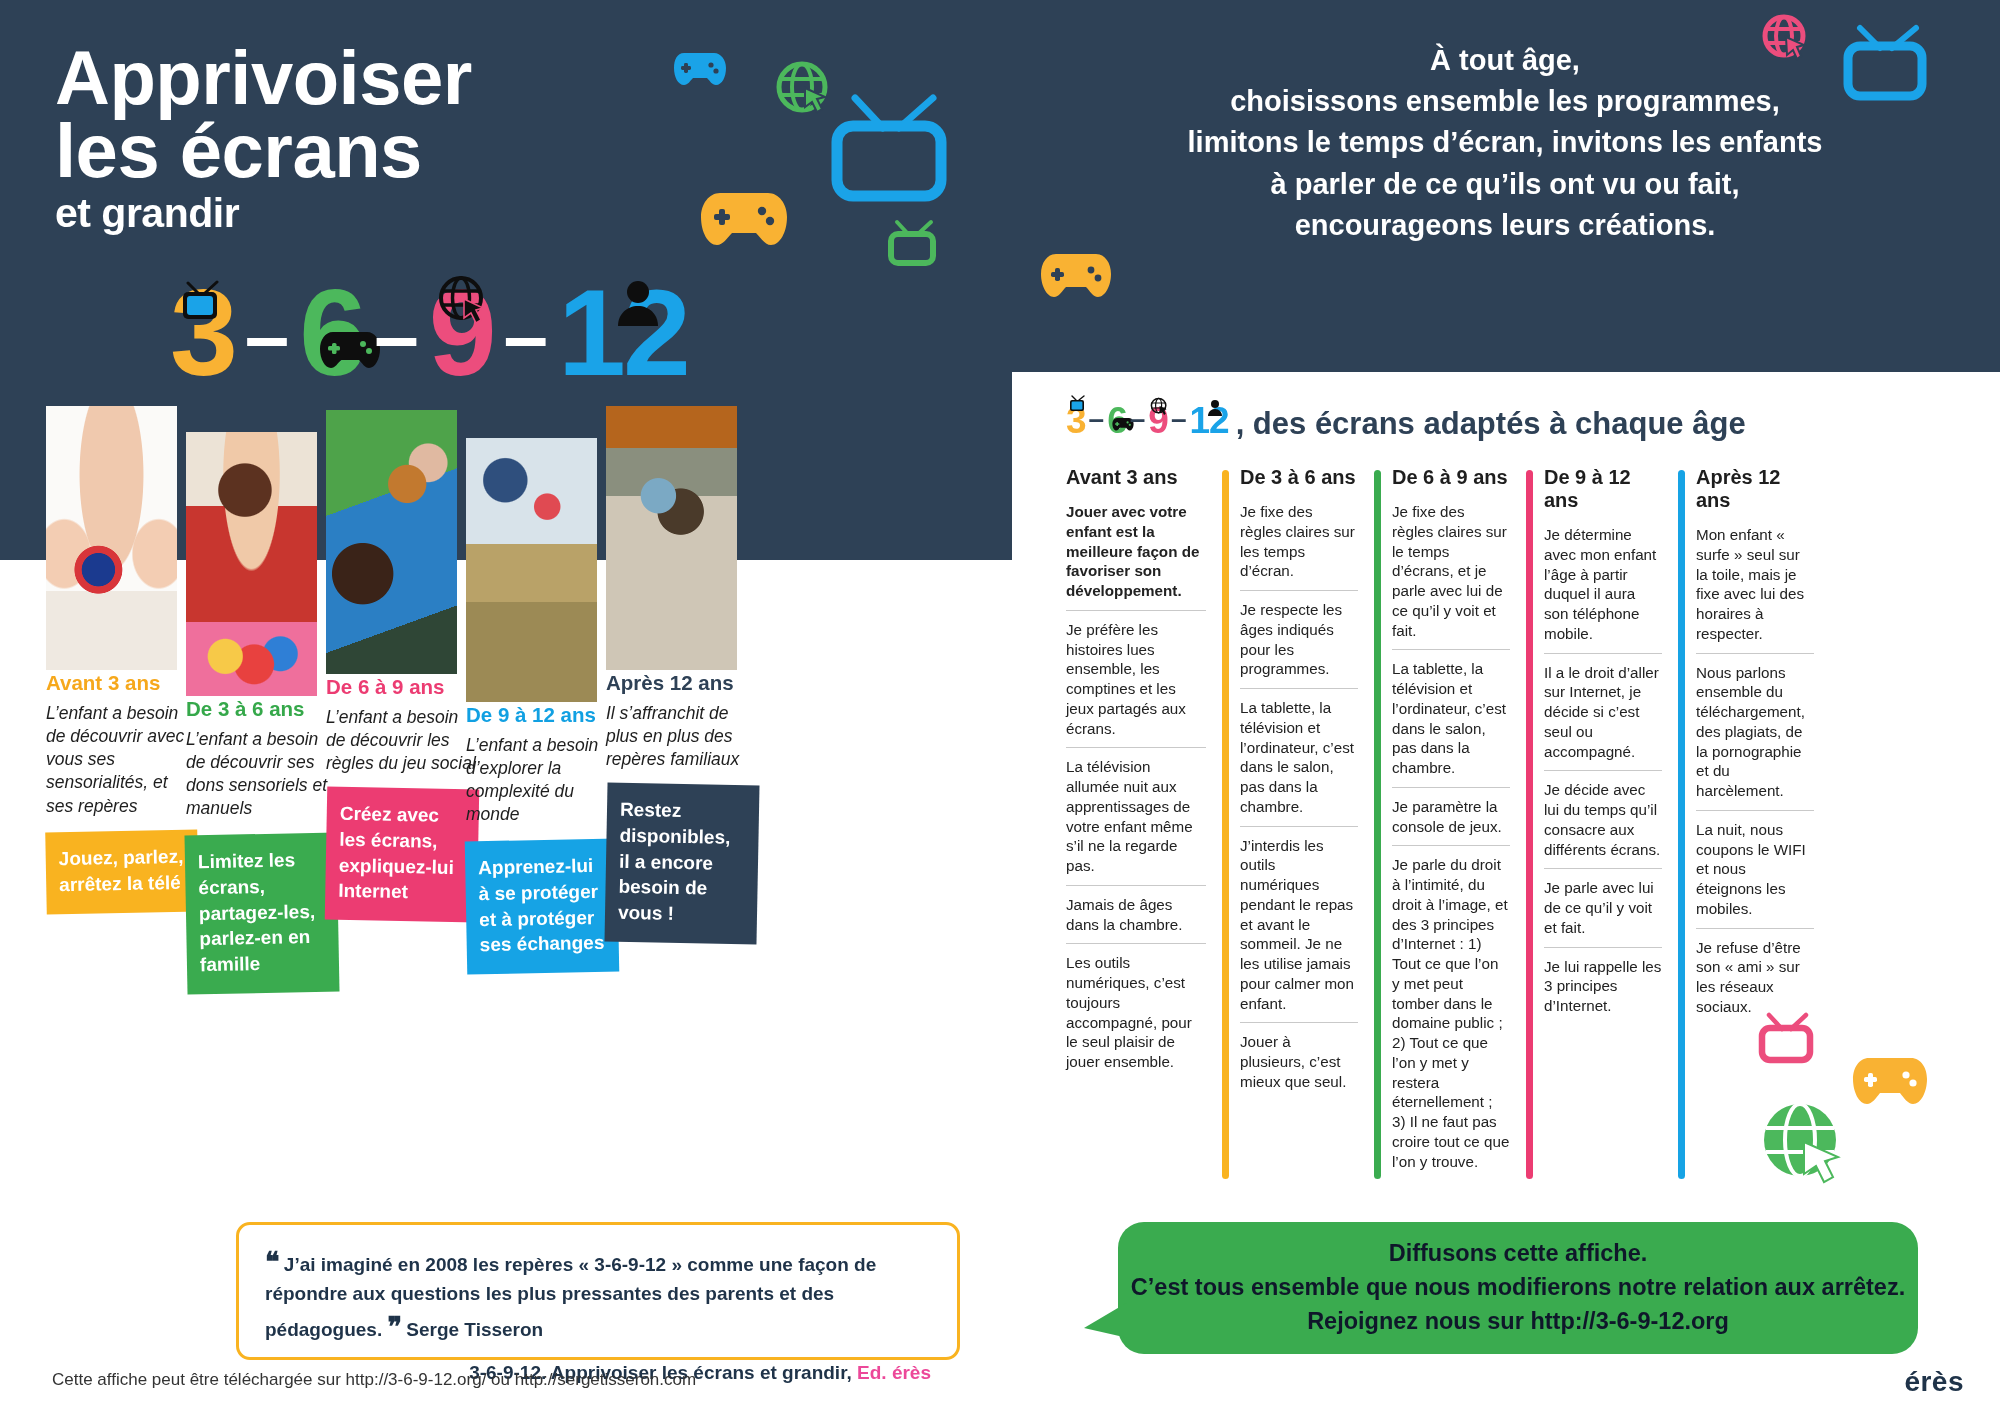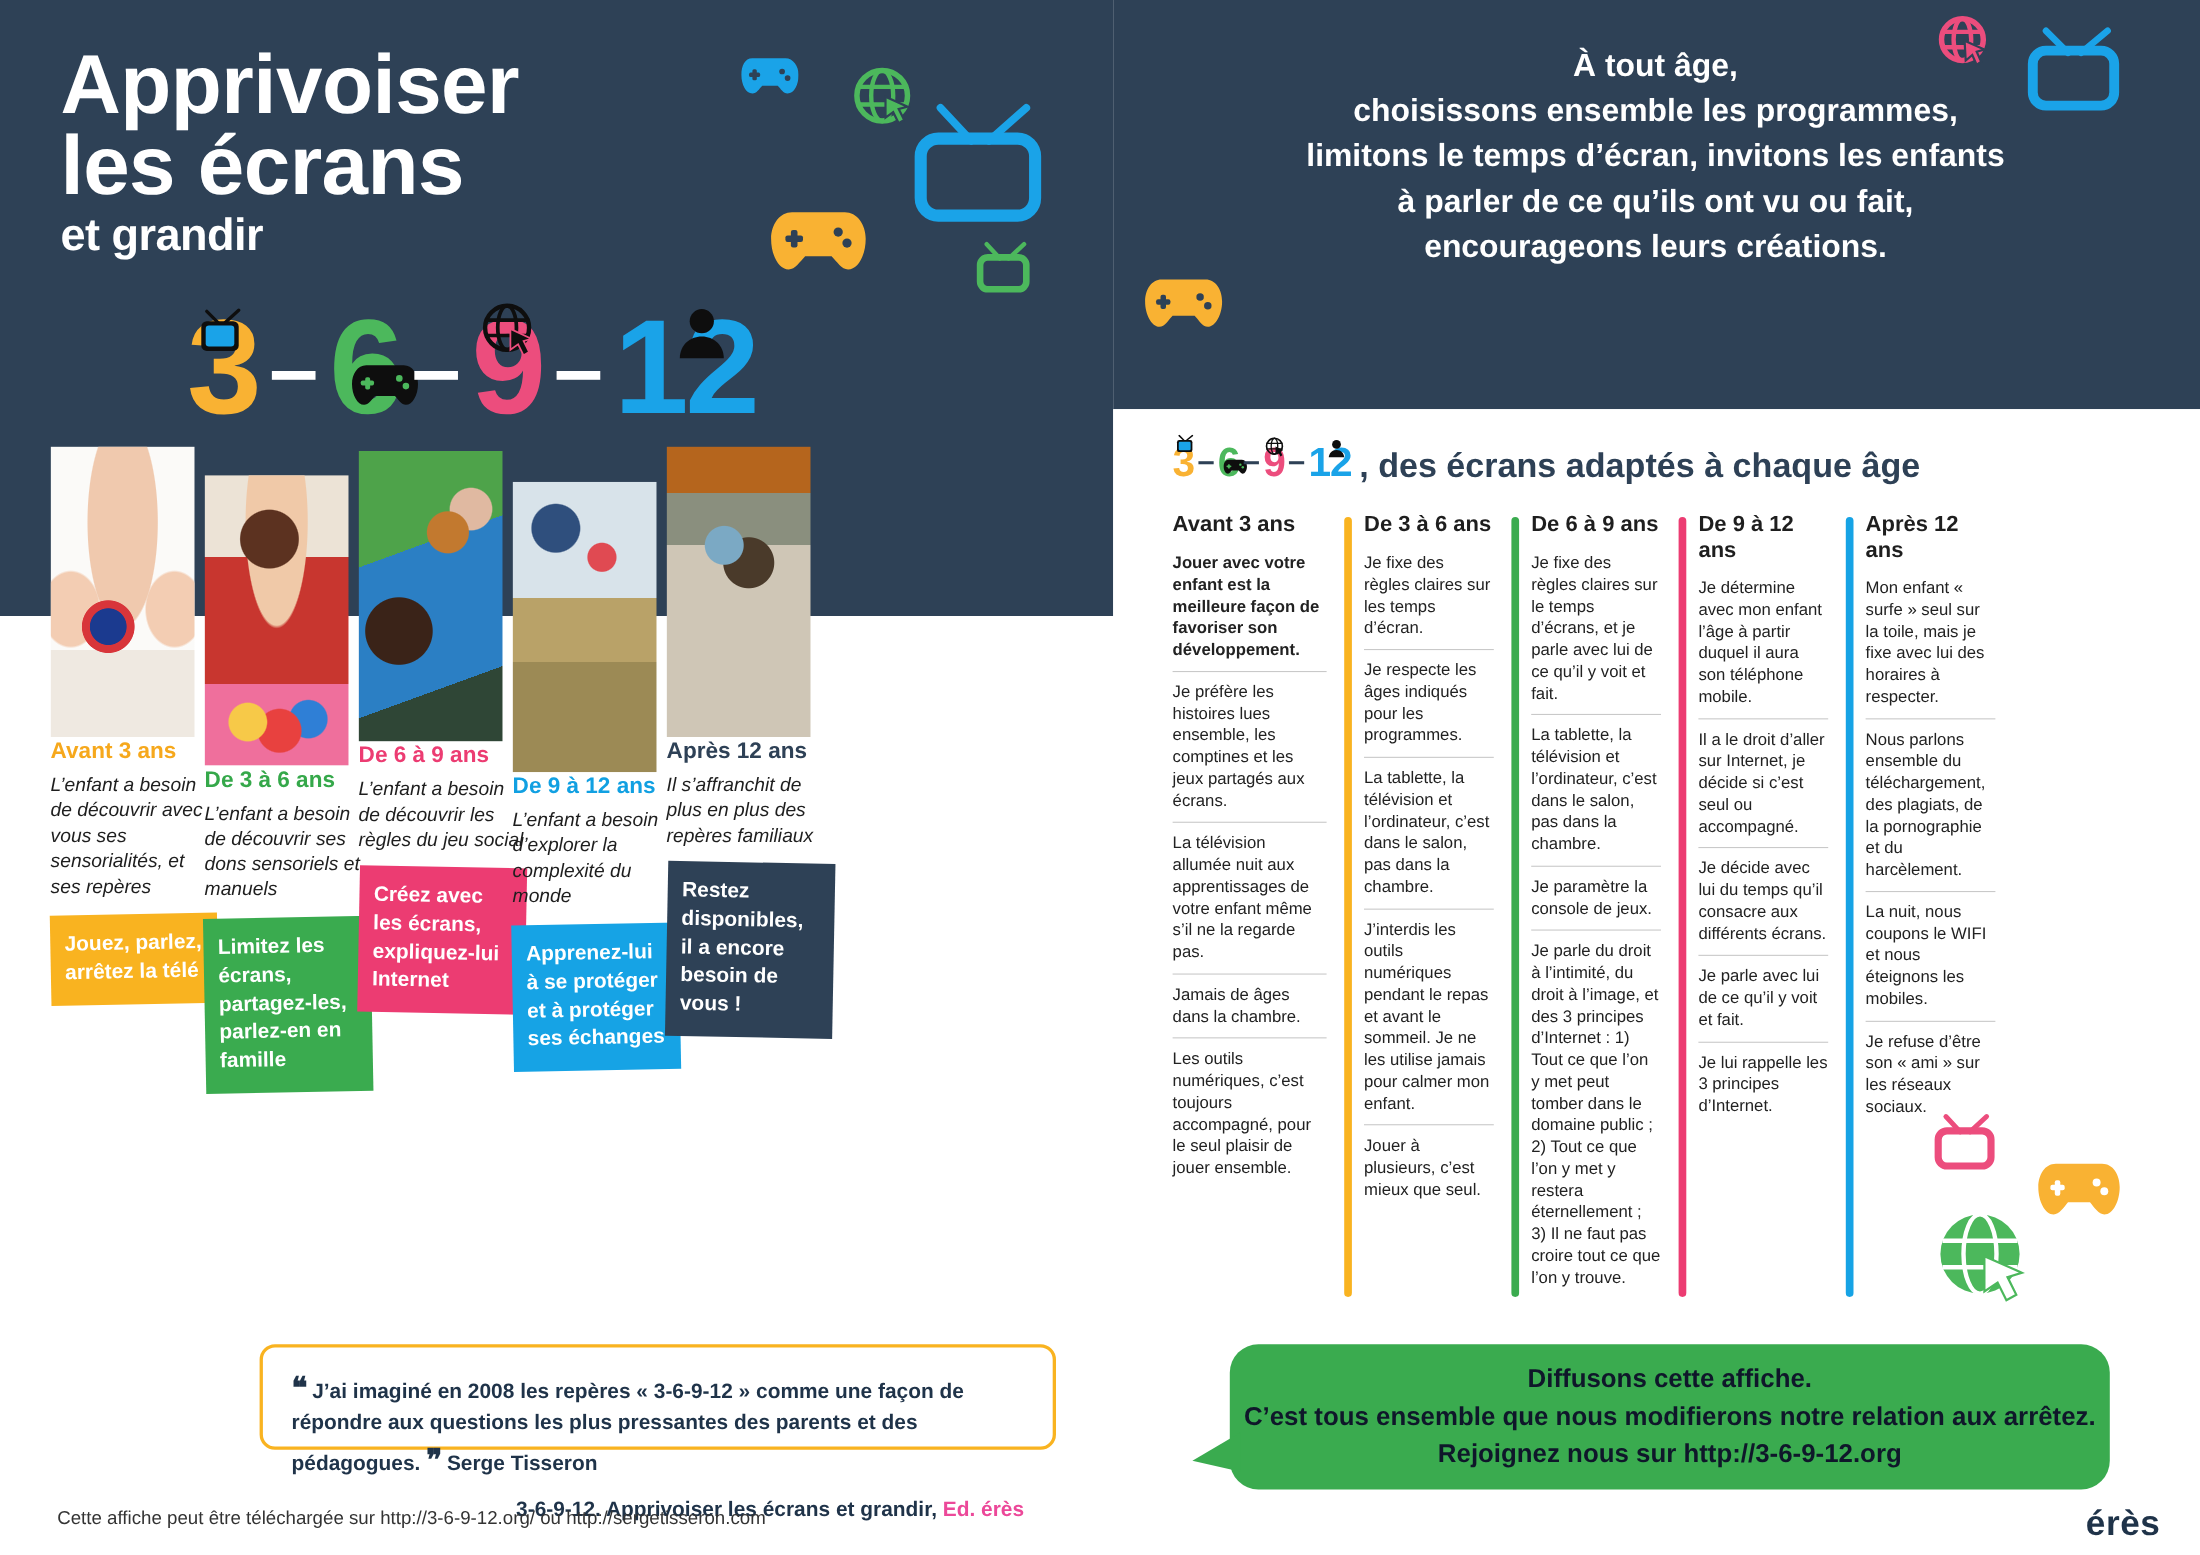--- a/index.html
+++ b/index.html
@@ -142,21 +142,21 @@
   .col-navy   h3 { color: #2e4156; }
 
   .tag-yellow { background: #f9b320; transform: rotate(-1.1deg); }
   .tag-green  { background: #3aab4f; transform: rotate(-1.1deg); }
   .tag-pink   { background: #ec3c72; transform: rotate(1.1deg); }
   .tag-blue   { background: #16a3e5; transform: rotate(-1.1deg); }
   .tag-navy   { background: #2e4156; transform: rotate(1.1deg); }
 
   
   .quote {
-    position: absolute; left: 236px; top: 1222px; width: 724px; height: 96px;
+    position: absolute; left: 236px; top: 1222px; width: 724px; height: 138px;
     border: 3px solid #f9b320; border-radius: 14px;
     padding: 18px 26px 14px;
   }
   .quote .qtxt {
     color: #1f3349; font-size: 19px; font-weight: 700; line-height: 1.42;
     text-align: left;
   }
   .quote .qmark { color: #1f3349; font-size: 27px; font-weight: 800; letter-spacing: -1px; }
   .quote .qauth { font-weight: 700; }
   .quote .qref {
@@ -165,21 +165,21 @@
   }
   .quote .qref .light { font-weight: 700; color: #ec4899; }
 
   
   .footer-note {
     position: absolute; left: 52px; top: 1370px;
     font-size: 17px; color: #333;
   }
   .eres-logo {
     position: absolute; right: 36px; top: 1366px;
-    font-size: 32px; font-weight: 800; color: #1f3349; letter-spacing: 0.5px;
+    font-size: 28px; font-weight: 800; color: #1f3349; letter-spacing: 0.5px;
   }
 
   
   .rcard {
     position: absolute; left: 1012px; top: 372px; width: 988px; height: 620px;
     background: #ffffff;
   }
   .rcard-title {
     position: absolute; left: 54px; top: 30px;
     display: flex; align-items: baseline;

